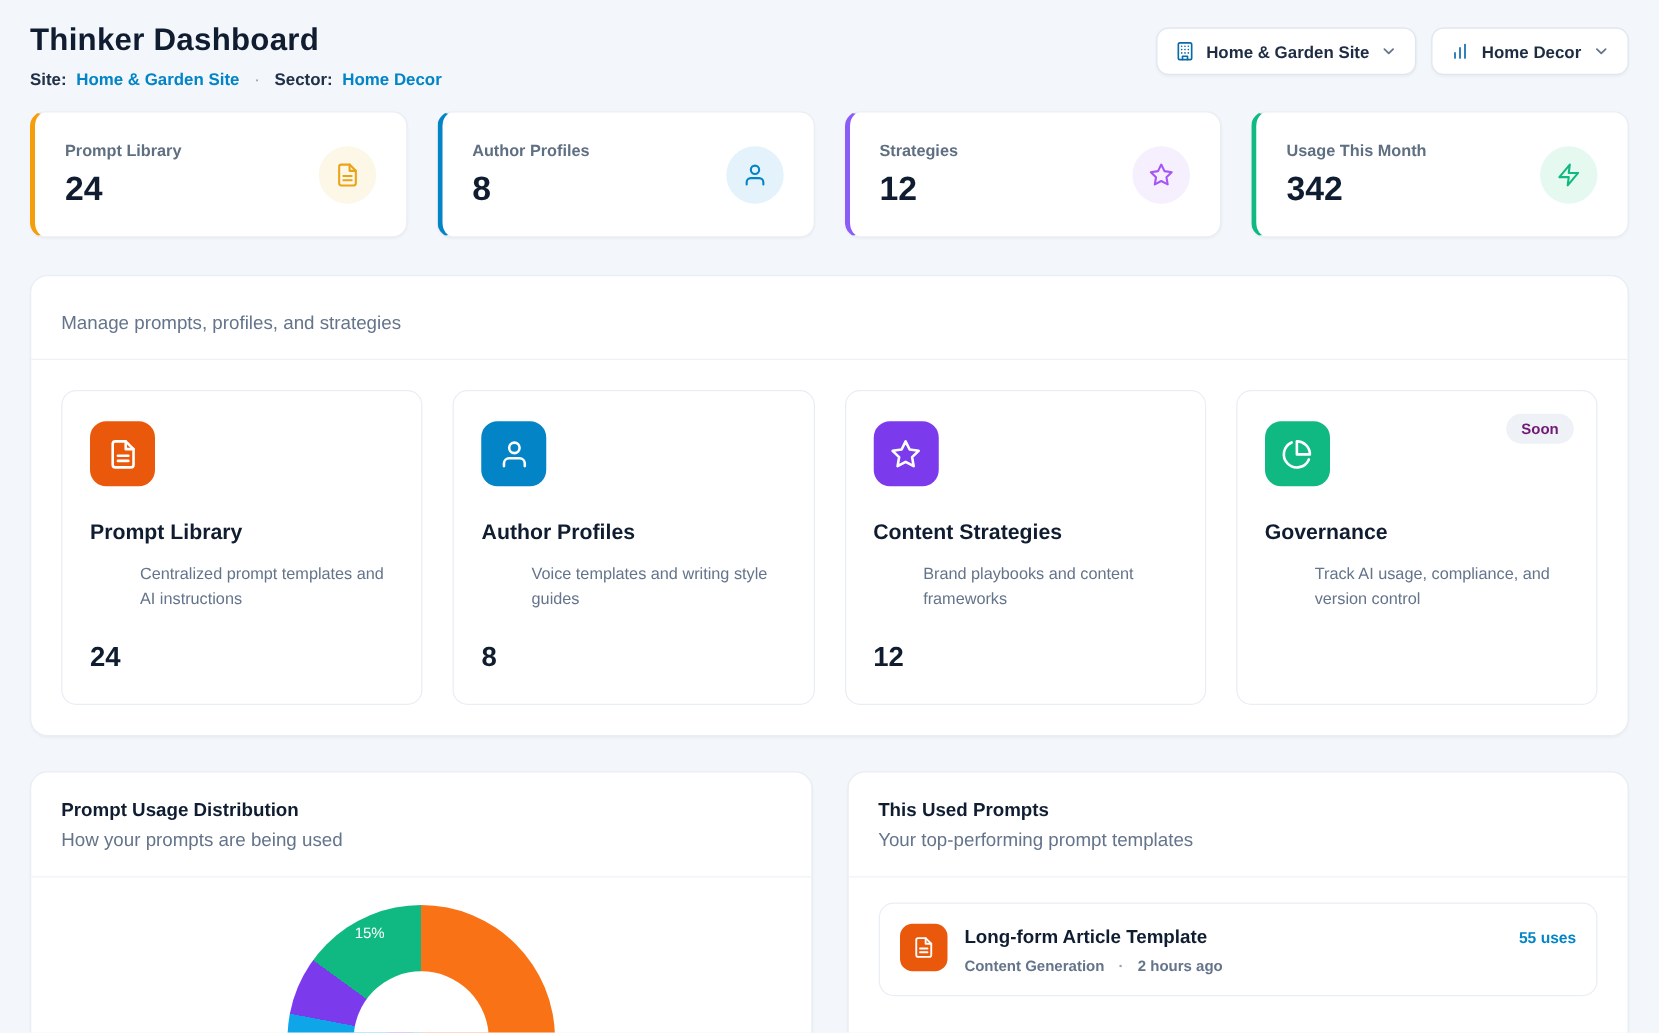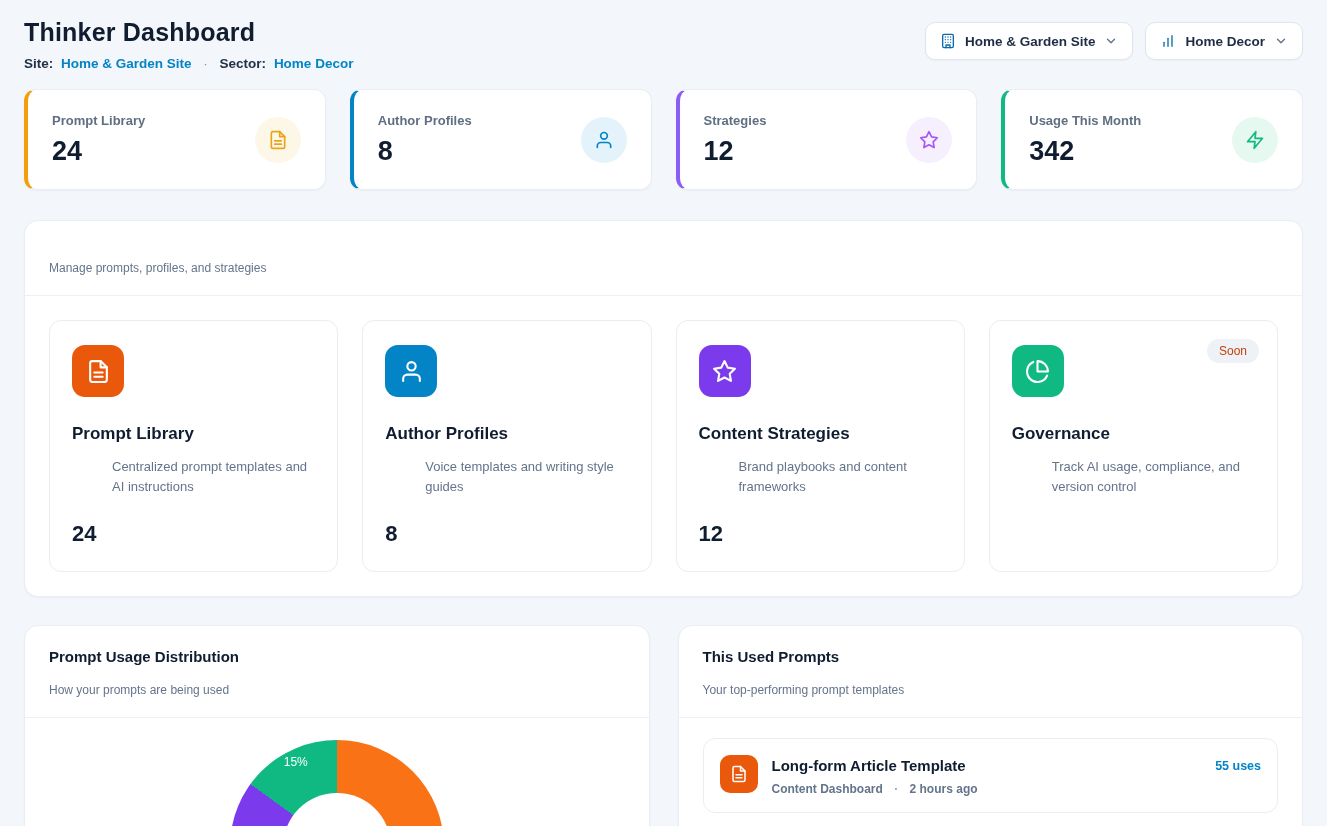--- a/index.html
+++ b/index.html
@@ -47,39 +47,39 @@
   .ac-green  { border-left-color:#10b981; }
   .ib-orange { background:#fcf7e6; color:#eba417; }
   .ib-blue   { background:#e4f3fb; color:#0284c7; }
   .ib-purple { background:#f5effe; color:#a855f7; }
   .ib-green  { background:#e6f9f1; color:#10b981; }
 
   
   .modules-card { margin-top:30px; background:#fff; border:1px solid #e9eef4; border-radius:14px; box-shadow:0 1px 2px rgba(16,24,40,.04); }
   .card-header { padding:22px 24px 20px; }
   .card-title { font-size:15px; font-weight:700; color:#101d31; }
-  .card-sub { margin-top:18px; font-size:12px; color:#64748b; }
+  .card-sub { margin-top:7px; font-size:15px; color:#64748b; }
   .card-divider { height:1px; background:#edf1f6; }
   .modules-grid { display:grid; grid-template-columns:repeat(4,1fr); gap:24px; padding:24px; }
   .module-card {
     position:relative; background:#fff; border:1px solid #e9eef4; border-radius:12px;
     padding:24px 22px; min-height:252px; display:flex; flex-direction:column; cursor:pointer;
   }
   .module-icon { width:52px; height:52px; border-radius:13px; display:flex; align-items:center; justify-content:center; color:#fff; }
   .module-icon svg { width:25px; height:25px; }
   .bg-orange { background:#ea580c; }
   .bg-blue   { background:#0284c7; }
   .bg-purple { background:#7c3aed; }
   .bg-green  { background:#10b981; }
   .module-title { margin-top:27px; font-size:17px; font-weight:800; color:#101d31; }
   .module-desc { margin-top:13px; font-size:13px; color:#64748b; line-height:1.55; max-width:230px;margin-left:40px; }
   .module-count { margin-top:auto; padding-top:16px; font-size:22px; font-weight:800; color:#101d31; }
   .soon-badge {
-    position:absolute; top:18px; right:18px; background:#eef2f6; color:#c2410c;
-    font-size:12px; font-weight:400; padding:5px 12px; border-radius:999px;
+    position:absolute; top:18px; right:18px; background:#eef2f6; color:#701a75;
+    font-size:12px; font-weight:700; padding:5px 12px; border-radius:999px;
   }
   .module-footer { margin-top:auto; border-top:1px solid #edf1f6; padding-top:14px; font-size:12px; color:#8a97a8; }
 
   
   .bottom-row { display:grid; grid-template-columns:1fr 1fr; gap:28px; margin-top:28px; }
   .panel { background:#fff; border:1px solid #e9eef4; border-radius:14px; box-shadow:0 1px 2px rgba(16,24,40,.04); min-height:400px; }
 
   .donut-wrap { position:relative; height:300px; }
   .donut { position:absolute; left:50%; transform:translateX(-50%); top:22px; width:214px; height:214px; border-radius:50%; }
   .donut-hole { position:absolute; inset:53px; background:#fff; border-radius:50%; }
@@ -283,21 +283,21 @@
             <svg viewBox="0 0 24 24" fill="none" stroke="currentColor" stroke-width="2" stroke-linecap="round" stroke-linejoin="round">
                 <path d="M14 2H6a2 2 0 0 0-2 2v16a2 2 0 0 0 2 2h12a2 2 0 0 0 2-2V8z"></path>
                 <polyline points="14 2 14 8 20 8"></polyline>
                 <line x1="16" y1="13" x2="8" y2="13"></line>
                 <line x1="16" y1="17" x2="8" y2="17"></line>
               </svg>
           </div>
           <div>
             <div class="prompt-title">Long-form Article Template</div>
             <div class="prompt-meta">
-              <span>Content Dashboard</span>
+              <span>Content Generation</span>
               <span class="sep">·</span>
               <span>2 hours ago</span>
             </div>
           </div>
           <div class="prompt-uses">55 uses</div>
         </div>
       </div>
     </div>
 
   </section>

